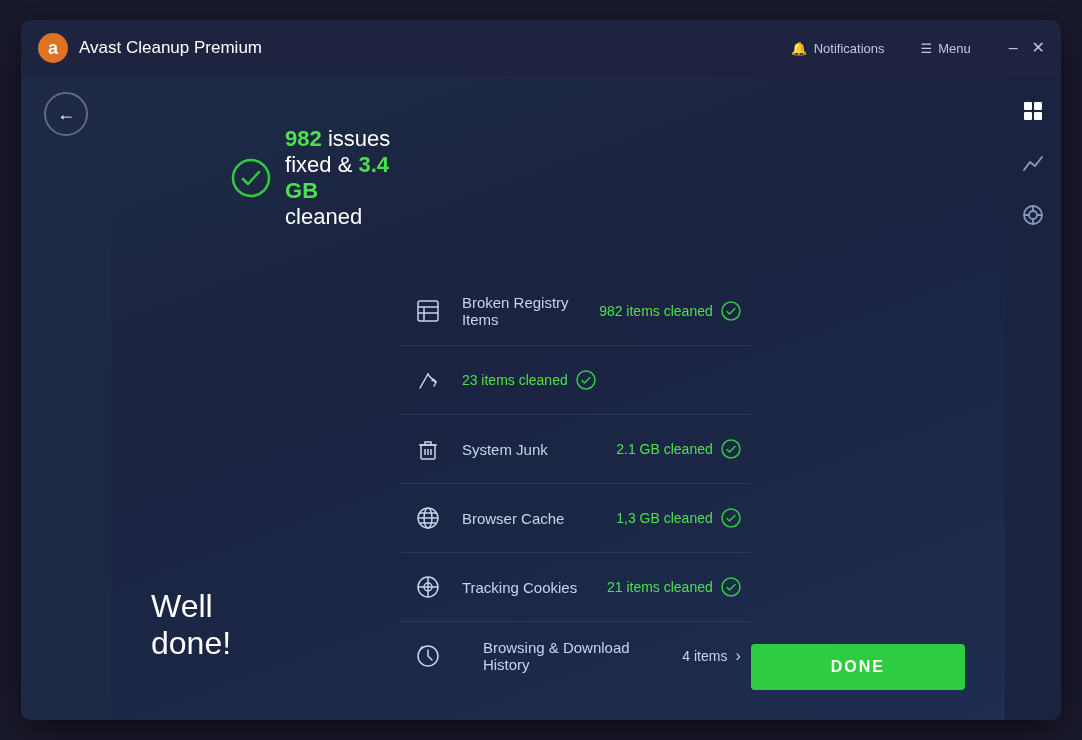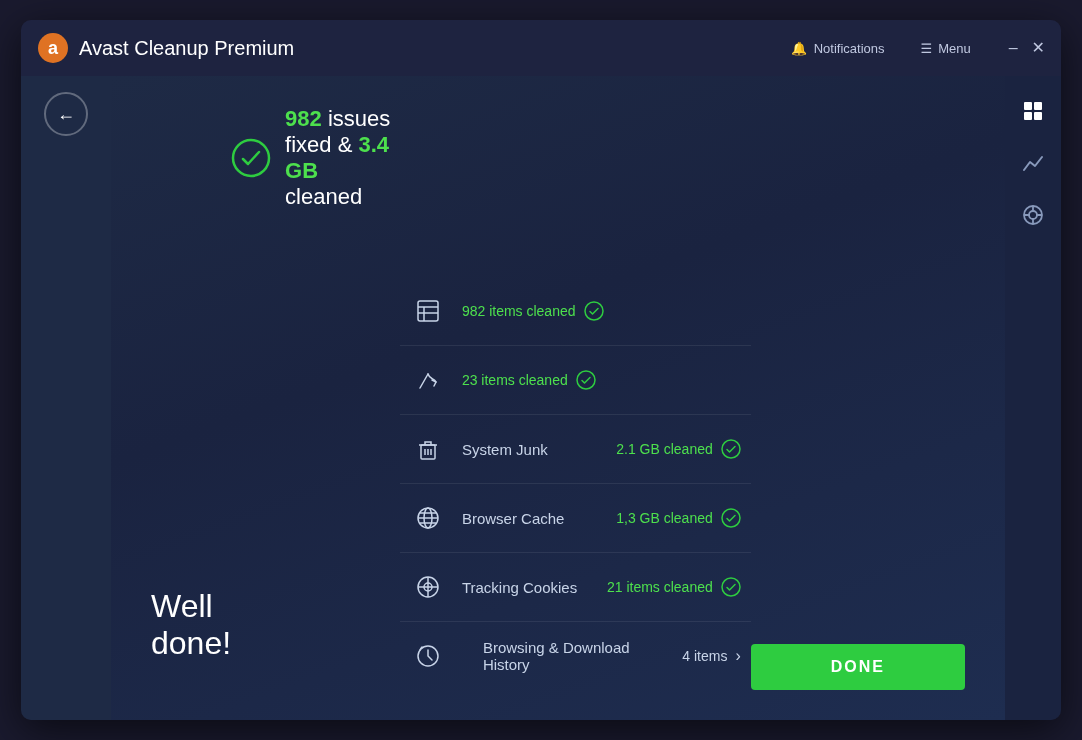--- a/index.html
+++ b/index.html
@@ -30,21 +30,21 @@
       flex-shrink: 0;
     }
     .titlebar-logo {
       width: 32px;
       height: 32px;
       margin-right: 10px;
       flex-shrink: 0;
     }
     .titlebar-title {
       color: #ffffff;
-      font-size: 20px;
+      font-size: 17px;
       font-weight: 500;
       flex: 1;
     }
     .titlebar-actions {
       display: flex;
       align-items: center;
       gap: 20px;
     }
     .titlebar-btn {
       display: flex;
@@ -115,20 +115,21 @@
       font-size: 32px;
       font-weight: 300;
       margin-bottom: 28px;
     }
     .summary-row {
       display: flex;
       align-items: center;
       gap: 14px;
       margin-bottom: 28px;
       align-self: flex-start;
+      margin-top: 20px;
     }
     .check-circle {
       width: 40px;
       height: 40px;
       flex-shrink: 0;
     }
     .summary-text {
       font-size: 22px;
       color: #ffffff;
       font-weight: 400;
@@ -278,20 +279,21 @@
 
         <div class="list-item">
           <div class="item-icon">
             <svg viewBox="0 0 28 28" fill="none" stroke="#c8d4e8" stroke-width="1.5">
               <rect x="4" y="4" width="20" height="20" rx="2"></rect>
               <line x1="4" y1="10" x2="24" y2="10"></line>
               <line x1="4" y1="16" x2="24" y2="16"></line>
               <line x1="10" y1="10" x2="10" y2="24"></line>
             </svg>
           </div>
+          <span class="item-label">Broken Registry Items</span>
           <div class="item-status">
             <span>982 items cleaned</span>
             <svg width="20" height="20" viewBox="0 0 20 20">
               <circle cx="10" cy="10" r="9" fill="none" stroke="#2ecc40" stroke-width="1.5"></circle>
               <polyline points="6,10.5 8.5,13 14,7.5" fill="none" stroke="#2ecc40" stroke-width="1.5" stroke-linecap="round" stroke-linejoin="round"></polyline>
             </svg>
           </div>
         </div>
 
         <div class="list-item">

